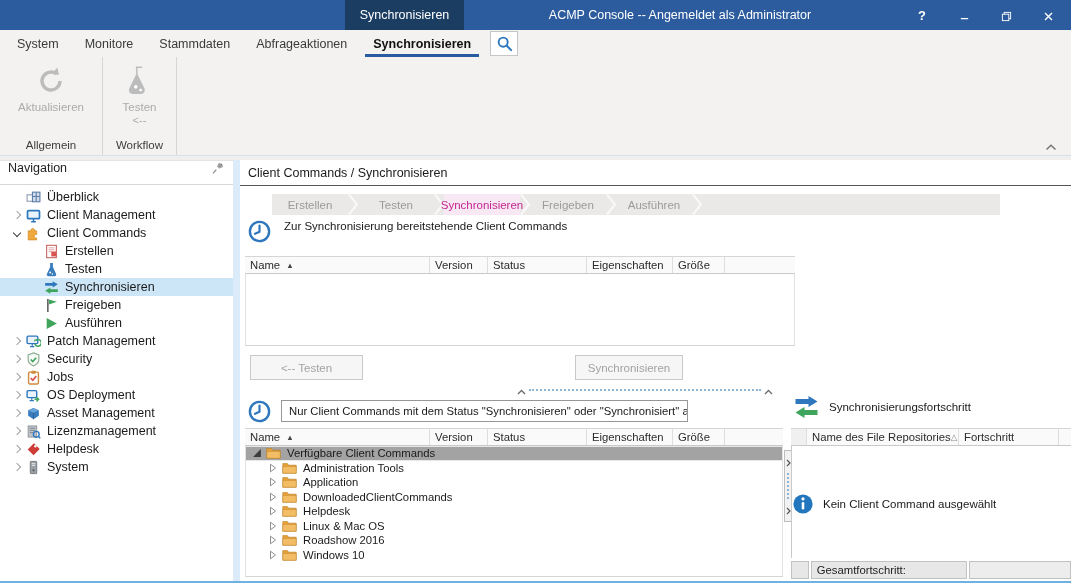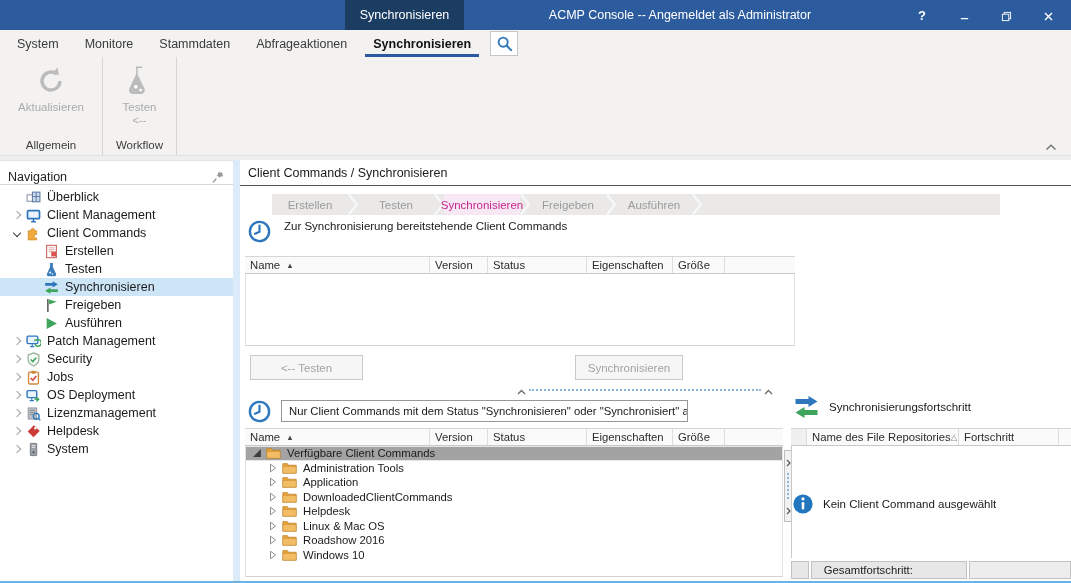--- a/index.html
+++ b/index.html
@@ -32,21 +32,21 @@
   .rg-buttons{flex:1;display:flex;justify-content:center;padding-top:8px}
   .rg-label{height:20px;display:flex;align-items:center;justify-content:center;font-size:11.5px;color:#3d3d3d}
   .big-btn{display:flex;flex-direction:column;align-items:center;color:#ababab;font-size:11.5px;padding:0 6px}
   .big-btn .bicon{width:30px;height:32px;margin-bottom:4px}
   .big-btn .bsub{font-size:11px;margin-top:1px}
   .ribbon-collapse{position:absolute;right:14px;bottom:10px;width:12px;height:8px}
   .belt{position:absolute;left:0;right:0;top:156px;height:4px;background:#f0efee}
 
   
   .nav{position:absolute;left:0;top:160px;width:233px;bottom:2px;background:#fff}
-  .nav-header{height:25px;border-bottom:1px solid #d8d8d8;border-top:1px solid #e4e4e4;display:flex;align-items:flex-end;
+  .nav-header{height:25px;border-bottom:1px solid #d8d8d8;border-top:1px solid #e4e4e4;display:flex;align-items:flex-start;
     padding:0 8px;font-size:12.5px;color:#222}
   .pin{margin-left:auto;width:14px;height:14px}
   .nav-tree{position:absolute;top:28px;left:0;right:0;bottom:0;overflow:hidden}
   .tree-item{height:18px;display:flex;align-items:center;font-size:12.5px;color:#1a1a1a;padding-left:8px;white-space:nowrap}
   .tree-item.selected{background:#cde6f7}
   .tree-item .slot{width:18px;height:18px;display:flex;align-items:center;justify-content:center;flex:none}
   .tree-item.lvl1{padding-left:44px}
   .tree-item .ticon{width:15px;height:15px;flex:none;margin-right:6px;display:flex;align-items:center;justify-content:center}
   .tree-item .ticon svg{width:15px;height:15px}
   .chev{display:inline-block;width:6px;height:6px;border-right:1.6px solid #a3a3a3;border-bottom:1.6px solid #a3a3a3;transform:rotate(-45deg)}
@@ -112,21 +112,21 @@
   .progress-table{position:absolute;left:551px;top:268px;width:280px}
   .progress-body{height:112px;border-left:1px solid #c9c9c9;background:#fff}
 
   .empty-state{position:absolute;left:553px;top:334px;display:flex;align-items:center;gap:10px}
   .empty-state .iicon{width:20px;height:20px;flex:none}
   .empty-state .emsg{font-size:11.5px;color:#1a1a1a;white-space:nowrap}
 
   .status-bar{position:absolute;left:551px;top:401px;width:280px;height:18px;display:flex;gap:2px}
   .status-cell{background:#e7e7e7;border:1px solid #c2c2c2;height:18px;display:flex;align-items:center;font-size:11.3px;color:#222}
   .sc1{width:18px}
-  .sc2{width:158px;padding:0 12px}
+  .sc2{width:158px;padding:0 5px}
   .sc3{width:104px;background:#ededed}
 
   .bottom-edge{position:absolute;left:0;right:0;bottom:0;height:2px;background:#6fb2e2}
 </style>
 </head>
 <body>
 
 <div class="window">
 
   <div class="titlebar">
@@ -339,20 +339,33 @@
             <span class="chev"></span>
           </span>
           <span class="ticon">
             <svg width="100%" height="100%" viewBox="0 0 14 14">
               <rect x="1" y="2.4" width="9" height="6.6" rx="1" fill="#eaf3fc" stroke="#2e77bd" stroke-width="1.3"></rect>
               <path d="M3.4 11.8h4M5.4 9v2.8" stroke="#2e77bd"></path>
               <path d="M8 10.6h3.4M9.8 8.6l2 2-2 2" fill="none" stroke="#3fa45c" stroke-width="1.4"></path>
             </svg>
           </span>
           <span>OS Deployment</span>
+        </div>
+        <div class="tree-item">
+          <span class="slot">
+            <span class="chev"></span>
+          </span>
+          <span class="ticon">
+            <svg width="100%" height="100%" viewBox="0 0 14 14">
+              <path d="M7 1.8l5 2.2v5.2L7 12.4 2 9.2V4z" fill="#3a7dbd"></path>
+              <path d="M7 1.8l5 2.2L7 6.4 2 4z" fill="#6aa3d8"></path>
+              <path d="M7 6.4v6" stroke="#2a5d94" stroke-width=".8"></path>
+            </svg>
+          </span>
+          <span>Asset Management</span>
         </div>
         <div class="tree-item">
           <span class="slot">
             <span class="chev"></span>
           </span>
           <span class="ticon">
             <svg width="100%" height="100%" viewBox="0 0 14 14">
               <rect x="2" y="1.8" width="8" height="10.4" fill="#bdc2c8" stroke="#8a9097" stroke-width=".8"></rect>
               <path d="M3.5 4h5M3.5 6h5M3.5 8h3" stroke="#7c838b" stroke-width=".8"></path>
               <circle cx="9.6" cy="9.6" r="2.7" fill="none" stroke="#2e77bd" stroke-width="1.3"></circle>

